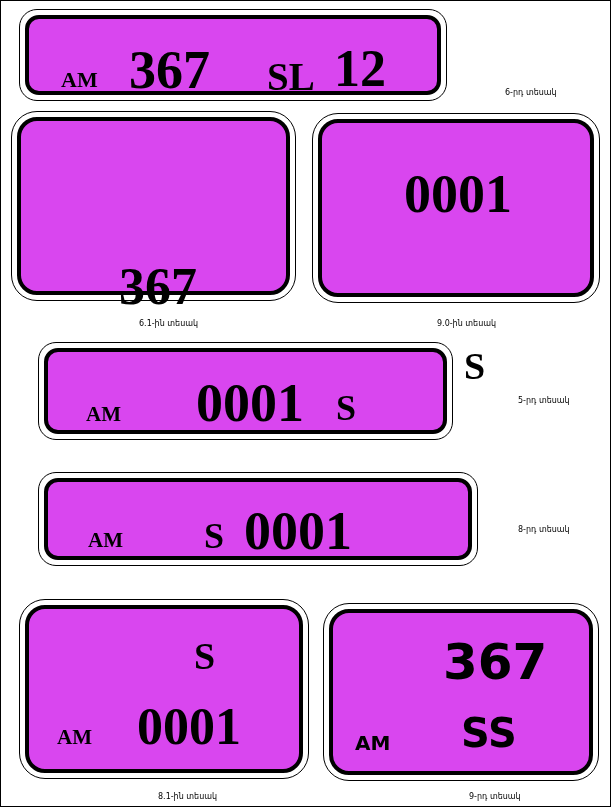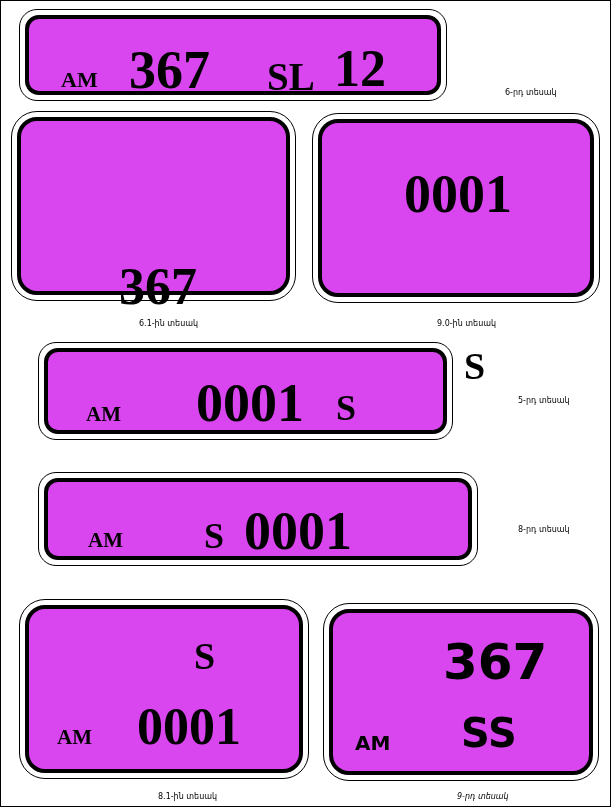--- a/index.html
+++ b/index.html
@@ -108,21 +108,21 @@
   #plate7 .ser { left: 128px; top: 100px; font-size: 40px; font-family: "DejaVu Sans", sans-serif; }
   #plate7 .am  { left: 22px;  top: 120px; font-size: 20px; font-family: "DejaVu Sans", sans-serif; }
 
   
   #cap1 { left: 492px; top: 87px; }
   #cap2 { left: 94px;  top: 318px; margin-left: 32px; }
   #cap3 { left: 424px; top: 318px; }
   #cap4 { left: 505px; top: 395px; }
   #cap5 { left: 505px; top: 524px; }
   #cap6 { left: 128px; top: 791px; margin-left: 17px; }
-  #cap7 { left: 444px; top: 791px; font-style: italic; }
+  #cap7 { left: 456px; top: 791px; }
 </style>
 </head>
 <body>
 
 <div id="page">
 
   <div class="plate" id="plate1">
     <div class="plate-inner">
       <div class="plate-content">
         <span class="txt am">AM</span>

